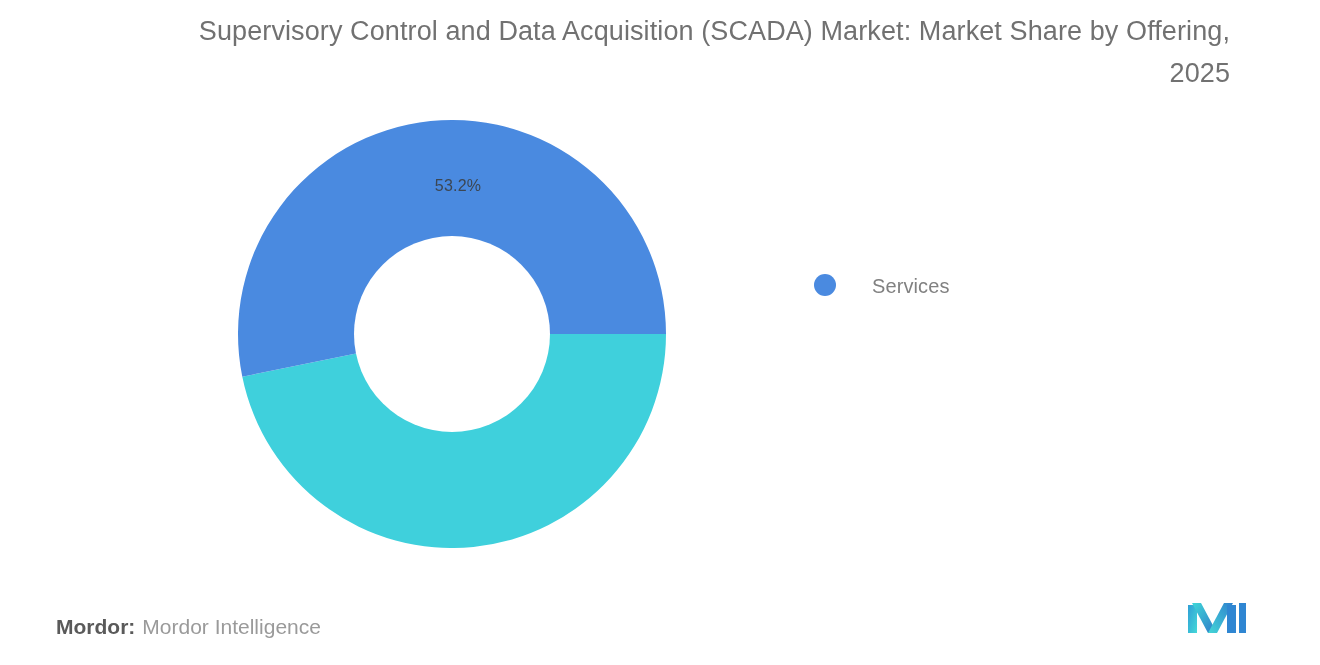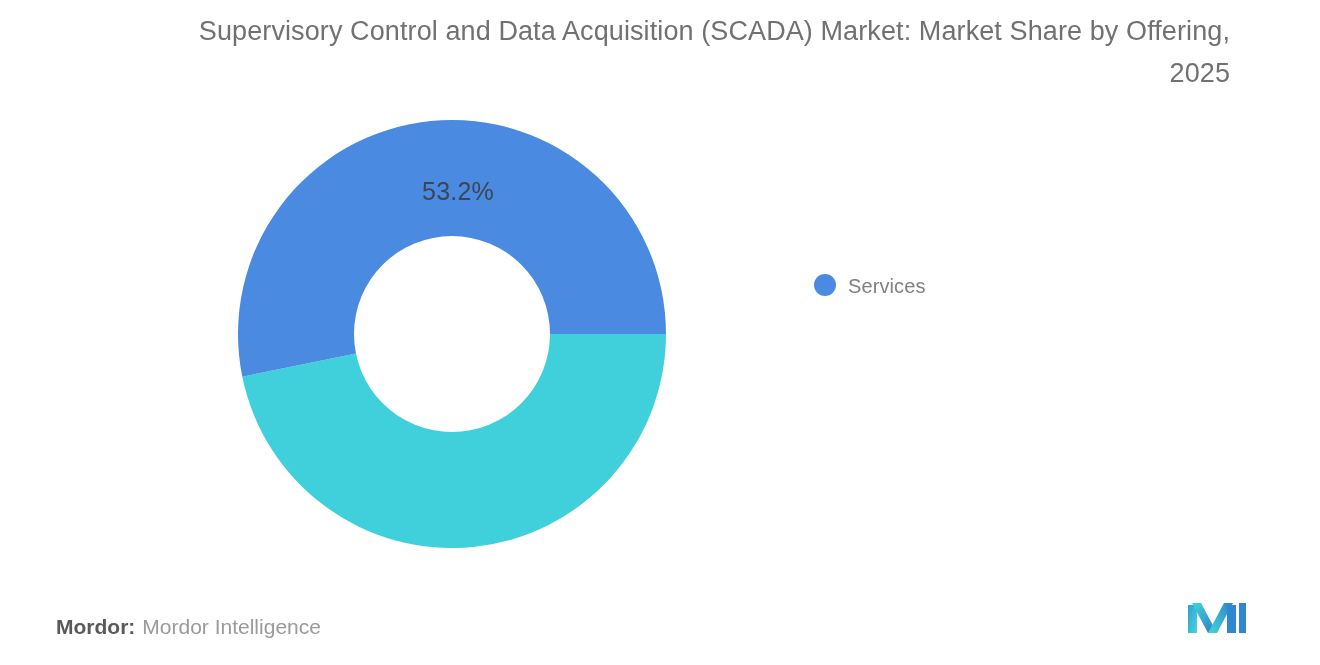--- a/index.html
+++ b/index.html
@@ -39,36 +39,37 @@
     height: 428px;
   }
   .donut-svg { display: block; width: 428px; height: 428px; }
 
   .slice-label {
     position: absolute;
     left: 155px;
     top: 57px;
     width: 130px;
     text-align: center;
-    font-size: 25px;
+    font-size: 16px;
     color: #3c4652;
     letter-spacing: 0.2px;
   }
 
   
   .legend {
     position: absolute;
     left: 814px;
     top: 272px;
     width: 490px;
   }
   .legend-item {
     display: flex;
     align-items: flex-start;
     margin-bottom: 9px;
+    gap: 24px;
   }
   .legend-dot {
     width: 22px;
     height: 22px;
     border-radius: 50%;
     flex: 0 0 22px;
     margin-top: 2px;
   }
   .legend-label {
     margin-left: 12px;

